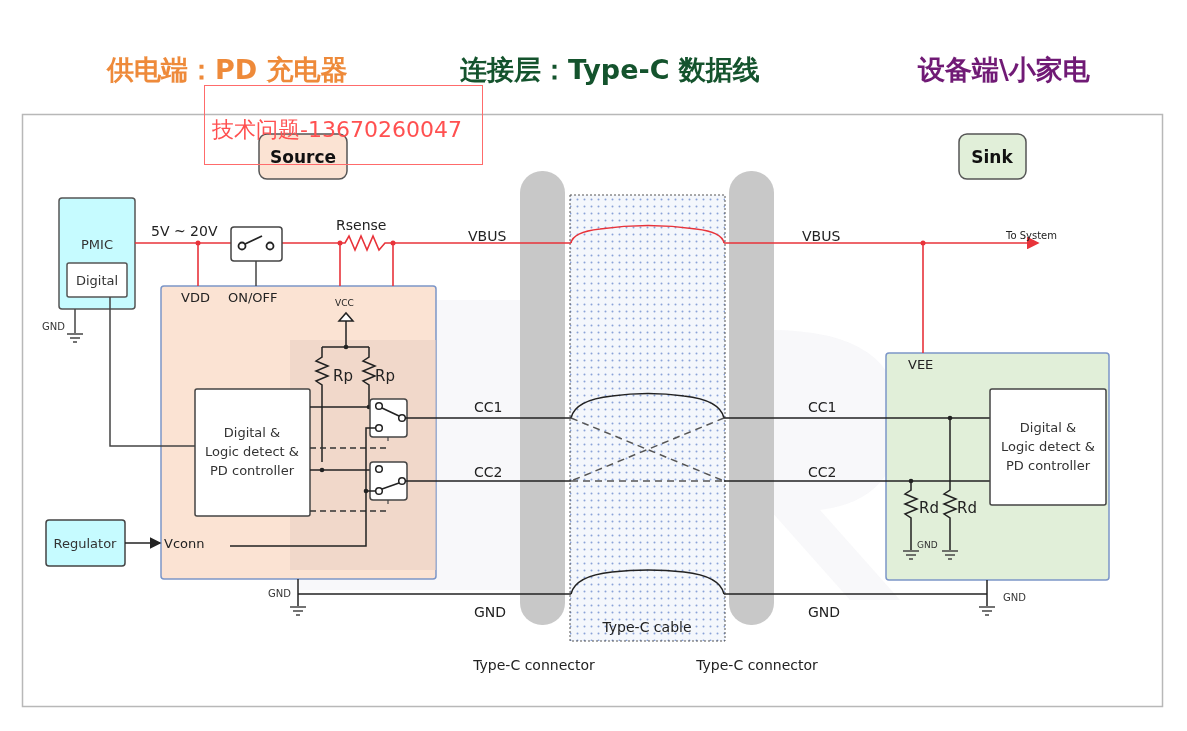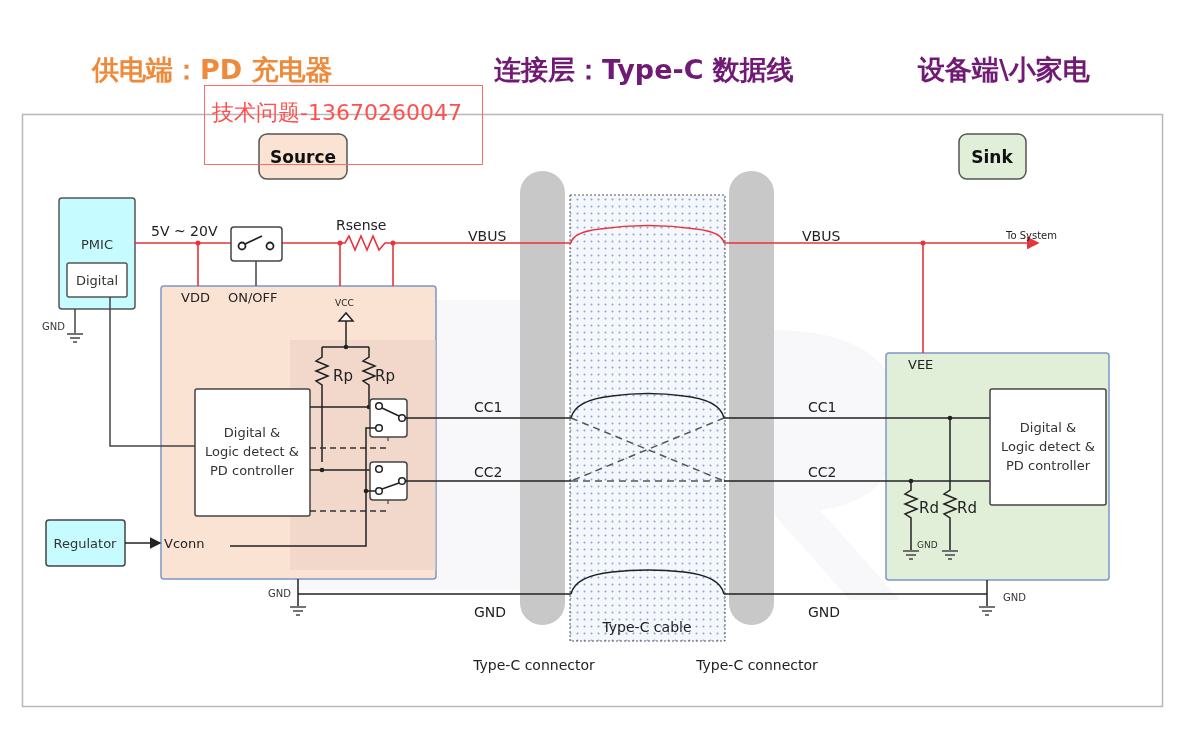--- a/index.html
+++ b/index.html
@@ -1,24 +1,24 @@
 <!DOCTYPE html>
 <html><head>
   <meta charset="utf-8">
   <style>
     html, body { margin: 0; padding: 0; background: #ffffff; }
     body { width: 1187px; height: 731px; position: relative; overflow: hidden;
            font-family: "DejaVu Sans", "Liberation Sans", sans-serif; }
     .hdr { position: absolute; top: 52px; font-size: 27px; font-weight: bold; white-space: nowrap; letter-spacing: 0px; }
-    #hdr-source { left: 92px; color: #ee8a3a; }
-    #hdr-cable  { left: 494px; color: #701a75; }
+    #hdr-source { left: 107px; color: #ee8a3a; }
+    #hdr-cable  { left: 460px; color: #14532d; }
     #hdr-sink   { left: 918px; color: #701a75; }
     .watermark-box { position: absolute; left: 204px; top: 85px; width: 279px; height: 80px;
                      border: 1.5px solid #ff6b6b; box-sizing: border-box; }
-    .watermark-text { position: absolute; left: 212px; top: 98px; font-size: 22px; color: #ff5050; white-space: nowrap;
+    .watermark-text { position: absolute; left: 212px; top: 115px; font-size: 22px; color: #ff5050; white-space: nowrap;
                       font-family: "DejaVu Sans", sans-serif; }
     svg { position: absolute; left: 0; top: 0; }
     svg text { font-family: "DejaVu Sans", "Liberation Sans", sans-serif; }
   </style>
 </head>
 <body>
 
 <div class="hdr" id="hdr-source">供电端：PD 充电器</div>
 <div class="hdr" id="hdr-cable">连接层：Type-C 数据线</div>
 <div class="hdr" id="hdr-sink">设备端\小家电</div>

